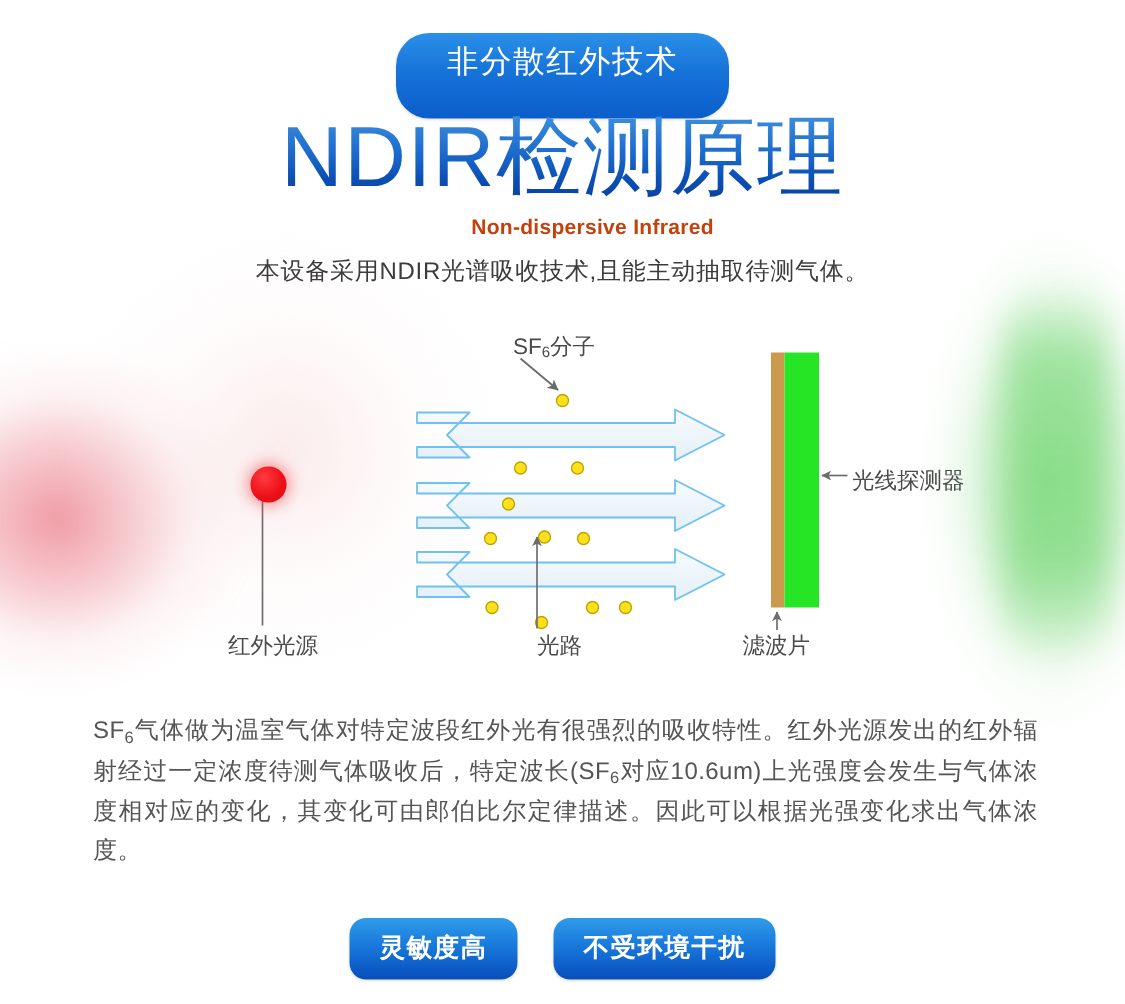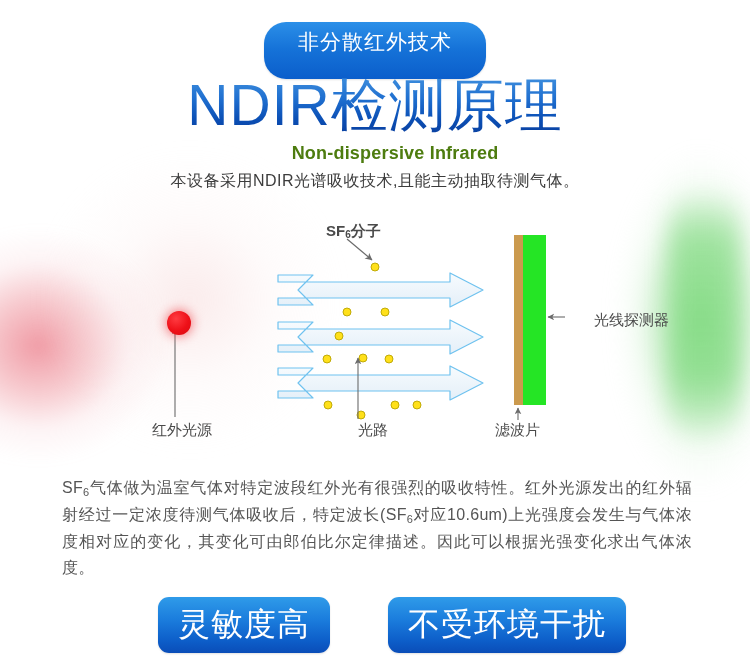--- a/index.html
+++ b/index.html
@@ -100,23 +100,23 @@
     color: #0b55bd;
     -webkit-text-fill-color: transparent;
     white-space: nowrap;
   }
   .subtitle {
     position: absolute;
     left: 0;
     right: 0;
     top: 143px;
     text-align: center;
-    font-size: 18px;
+    font-size: 14px;
     font-weight: bold;
-    color: #4d7c0f;
+    color: #c2410c;
     letter-spacing: 0.2px;
     margin-left: 40px;
   }
   .lead {
     position: absolute;
     left: 0;
     right: 0;
     top: 171px;
     text-align: center;
     font-size: 16px;
@@ -140,25 +140,25 @@
     font-size: 15px;
     color: #4a4a4a;
     white-space: nowrap;
   }
   .dlabel sub {
     font-size: 10px;
     vertical-align: baseline;
     position: relative;
     bottom: -2px;
   }
-  #lbl-sf6      { left: 326px; top: 222px; font-weight: bold; }
+  #lbl-sf6      { left: 342px; top: 222px; }
   #lbl-source   { left: 152px; top: 421px; }
   #lbl-path     { left: 358px; top: 421px; }
   #lbl-filter   { left: 495px; top: 421px; }
-  #lbl-detector { left: 568px; top: 311px; margin-left: 26px; }
+  #lbl-detector { left: 568px; top: 311px; }
 
   
   .source-glow {
     position: absolute;
     left: 156px;
     top: 300px;
     width: 46px;
     height: 46px;
     border-radius: 50%;
     background: radial-gradient(closest-side, rgba(236,28,36,0.55) 30%, rgba(240,80,86,0.30) 58%, rgba(248,170,174,0.12) 80%, rgba(255,255,255,0) 100%);
@@ -219,30 +219,29 @@
     bottom: 16px;
     display: flex;
     justify-content: center;
     align-items: center;
     gap: 24px;
     padding: 0 26px;
   }
   .feat-btn {
     background: linear-gradient(to bottom, #2f9be9 0%, #1b7ddd 40%, #0d5ec9 78%, #0a4db8 100%);
     color: #ffffff;
-    font-size: 32px;
-    font-weight: normal;
+    font-size: 17px;
+    font-weight: bold;
     letter-spacing: 1px;
     border: none;
     border-radius: 11px;
     padding: 11px 20px 13px;
     line-height: 1;
     white-space: nowrap;
     box-shadow: 0 1px 2px rgba(0,0,0,0.12);
-    margin-left: 34px;
   }
 </style>
 </head>
 <body>
 
 <div id="page">
 
   <div class="glow-pink"></div>
   <div class="glow-pink-2"></div>
   <div class="glow-green"></div>

